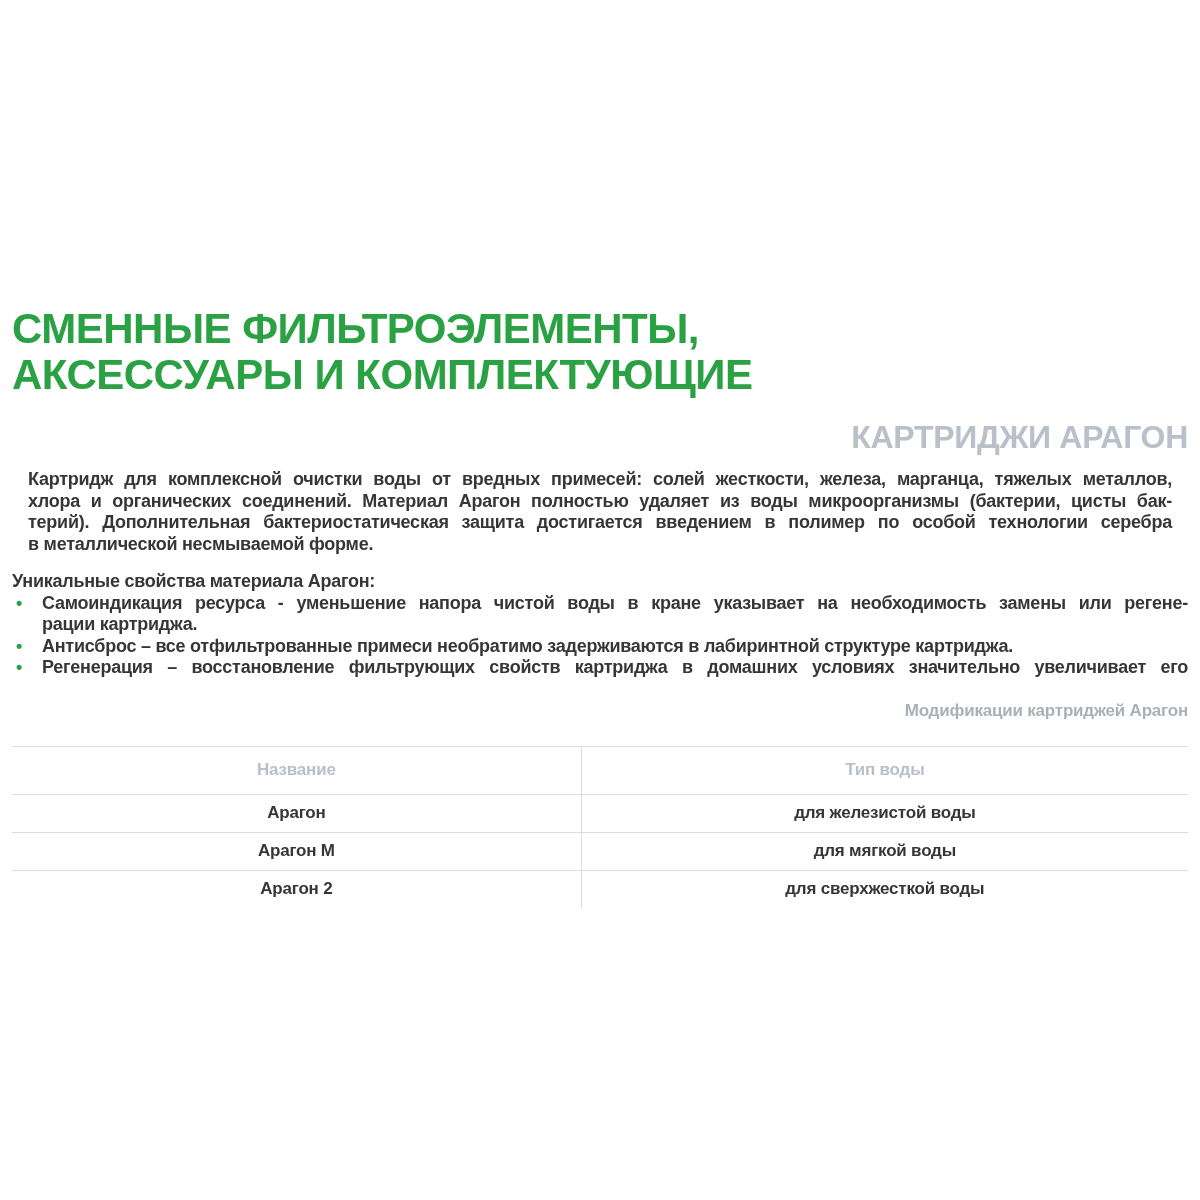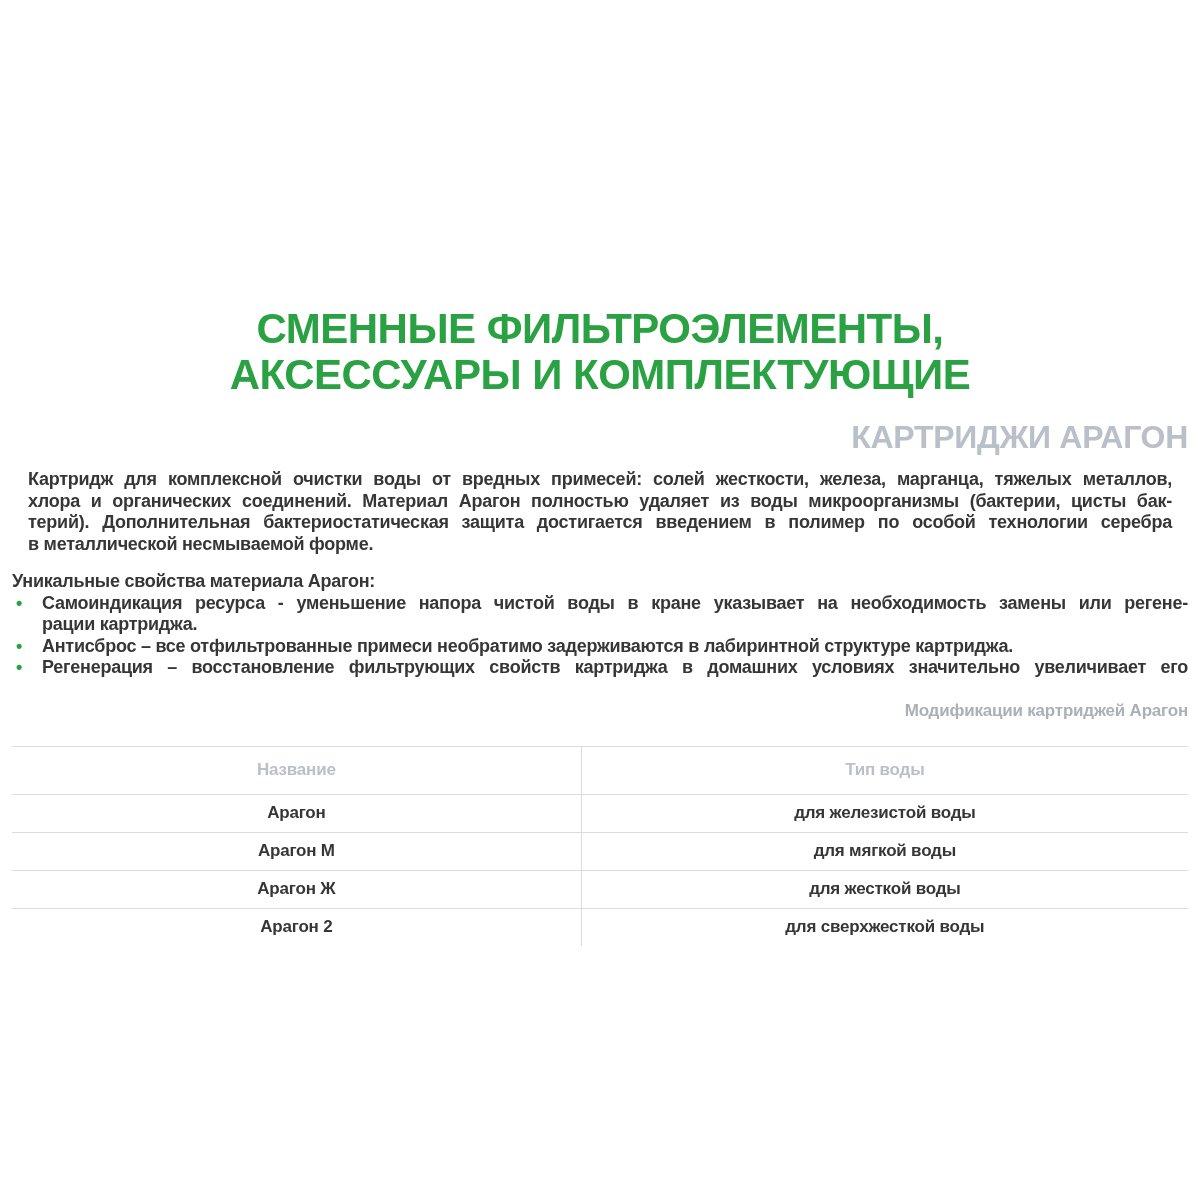--- a/index.html
+++ b/index.html
@@ -17,21 +17,21 @@
   .page {
     width: 1200px;
     height: 1200px;
     box-sizing: border-box;
     padding: 306px 12px 0 12px;
   }
 
   
   .doc-title {
     margin: 0;
-    text-align: center;
+    text-align: left;
     font-size: 42px;
     line-height: 46px;
     font-weight: 800;
     letter-spacing: -0.5px;
     color: var(--accent);
   }
   .doc-title .line { display: block; }
 
   
   .section-heading {
@@ -184,24 +184,20 @@
       <tbody>
         <tr>
           <td>Арагон</td>
           <td>для железистой воды</td>
         </tr>
         <tr>
           <td>Арагон М</td>
           <td>для мягкой воды</td>
         </tr>
         <tr>
-          <td>Арагон Ж</td>
-          <td>для жесткой воды</td>
-        </tr>
-        <tr>
           <td>Арагон 2</td>
           <td>для сверхжесткой воды</td>
         </tr>
       </tbody>
     </table>
   </section>
 
 </main>
 
 </body></html>

